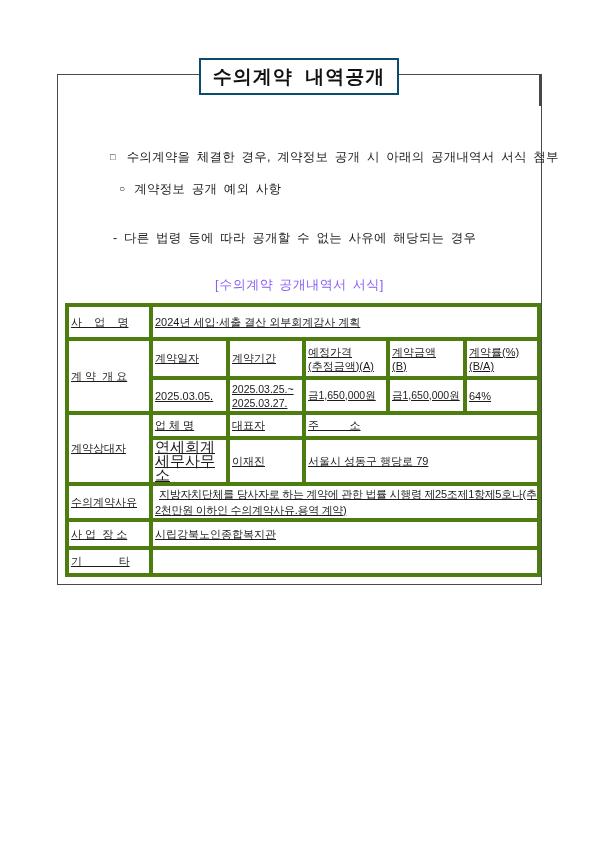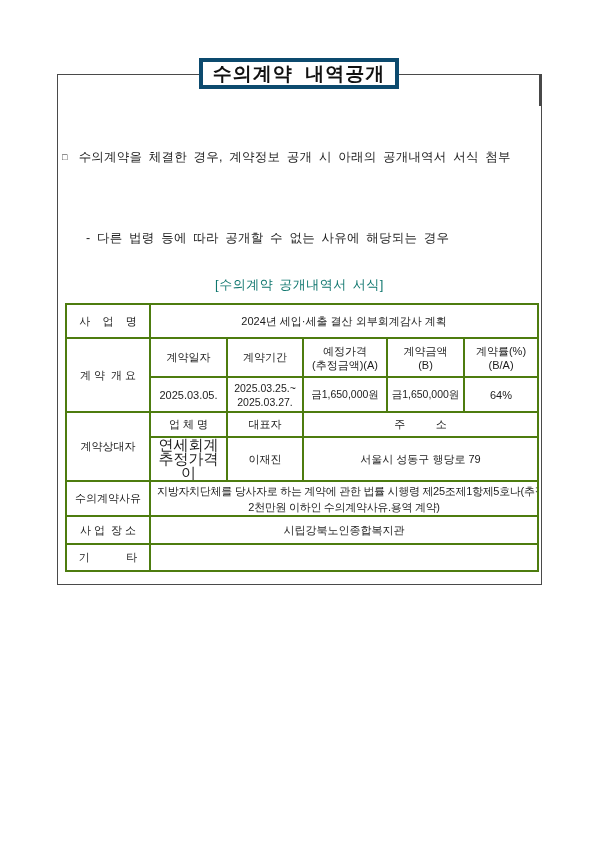--- a/index.html
+++ b/index.html
@@ -20,59 +20,59 @@
   }
   
   .edge-artifact {
     position:absolute; left:539px; top:74px;
     width:3px; height:32px;
     background:#484848;
   }
   
   .title-box {
     position:absolute; left:199px; top:58px;
-    width:200px; height:31px;
-    border:4px solid #0c4a6e;
+    width:200px; height:37px;
+    border:2px solid #0c4a6e;
     background:#ffffff;
     z-index:3;
     display:flex; align-items:center; justify-content:center;
   }
   .title-box span {
     font-size:19px; font-weight:bold; letter-spacing:1px;
     white-space:pre; color:#111111;
   }
   
   .intro-line {
     position:absolute;
     font-size:12.5px; letter-spacing:0.2px; word-spacing:3px;
-    white-space:nowrap; color:#1c1c1c;
+    white-space:nowrap; color:#1c1c1c;margin-left:48px;
   }
   .l1 { left:62px; top:149px; }
   .l2 { left:71px; top:181px; }
   .l3 { left:72px; top:206px; }
-  .l4 { left:86px; top:230px; }
+  .l4 { left:65px; top:230px; }
   .marker-square { font-size:9px; vertical-align:1px; margin-right:11px; }
   .marker-circle { font-size:10px; vertical-align:1px; margin-right:9px; }
   
   .caption {
     position:absolute; left:57px; top:276px; width:485px;
     text-align:center; font-size:13px; letter-spacing:0.5px;
-    word-spacing:2px; color:#0f766e;
+    word-spacing:2px; color:#8b5cf6;
   }
   
   table.form {
     position:absolute; left:65px; top:303px;
     width:472px;
     border-collapse:collapse; table-layout:fixed;
   }
   table.form td {
-    border:2px solid #4d7c0f;
-    text-align:center; vertical-align:middle;
+    border:4px solid #4d7c0f;
+    text-align:left; vertical-align:middle;
     font-size:11px; color:#1c1c1c;
-    padding:0 2px; overflow:hidden;
+    padding:0 2px; overflow:hidden;text-decoration:underline;
   }
   td.lab { font-size:11.5px; white-space:pre; }
   td.pre { white-space:pre; }
   .two-line div { line-height:14px; }
   td.reason-cell {
     text-align:left; font-size:9.5px; letter-spacing:-0.3px;
     line-height:16px; padding:1px 2px 1px 3px; white-space:nowrap;
   }
   td.reason-cell .rl1 { padding-left:4px; }
   tr.r1 { height:34px; }
@@ -91,20 +91,23 @@
 
   <div class="outer-box"></div>
   <div class="edge-artifact"></div>
 
   <div class="title-box">
     <span>수의계약  내역공개</span>
   </div>
 
   <div class="intro-line l1">
     <span class="marker-square">□</span><span>수의계약을 체결한 경우, 계약정보 공개 시 아래의 공개내역서 서식 첨부</span>
+  </div>
+  <div class="intro-line l2">
+    <span class="marker-circle">○</span><span>계약정보 공개 예외 사항</span>
   </div>
   <div class="intro-line l4">- 다른 법령 등에 따라 공개할 수 없는 사유에 해당되는 경우</div>
 
   <div class="caption">[수의계약 공개내역서 서식]</div>
 
   <table class="form">
     <colgroup>
       <col style="width:84px">
         <col style="width:77px">
         <col style="width:76px">
@@ -146,21 +149,21 @@
     </tr>
     <tr class="r4">
       <td class="lab" rowspan="2">계약상대자</td>
       <td class="pre">업 체 명</td>
       <td>대표자</td>
       <td class="pre" colspan="3">주          소</td>
     </tr>
     <tr class="r5">
       <td class="two-line" style="font-size:15px">
         <div>연세회계</div>
-        <div>추정가격이</div>
+        <div>세무사무소</div>
       </td>
       <td>이재진</td>
       <td colspan="3">서울시 성동구 행당로 79</td>
     </tr>
     <tr class="r6">
       <td class="lab">수의계약사유</td>
       <td class="reason-cell" colspan="5">
         <div class="rl1">지방자치단체를 당사자로 하는 계약에 관한 법률 시행령 제25조제1항제5호나(추정가격이</div>
         <div>2천만원 이하인 수의계약사유.용역 계약)</div>
       </td>

